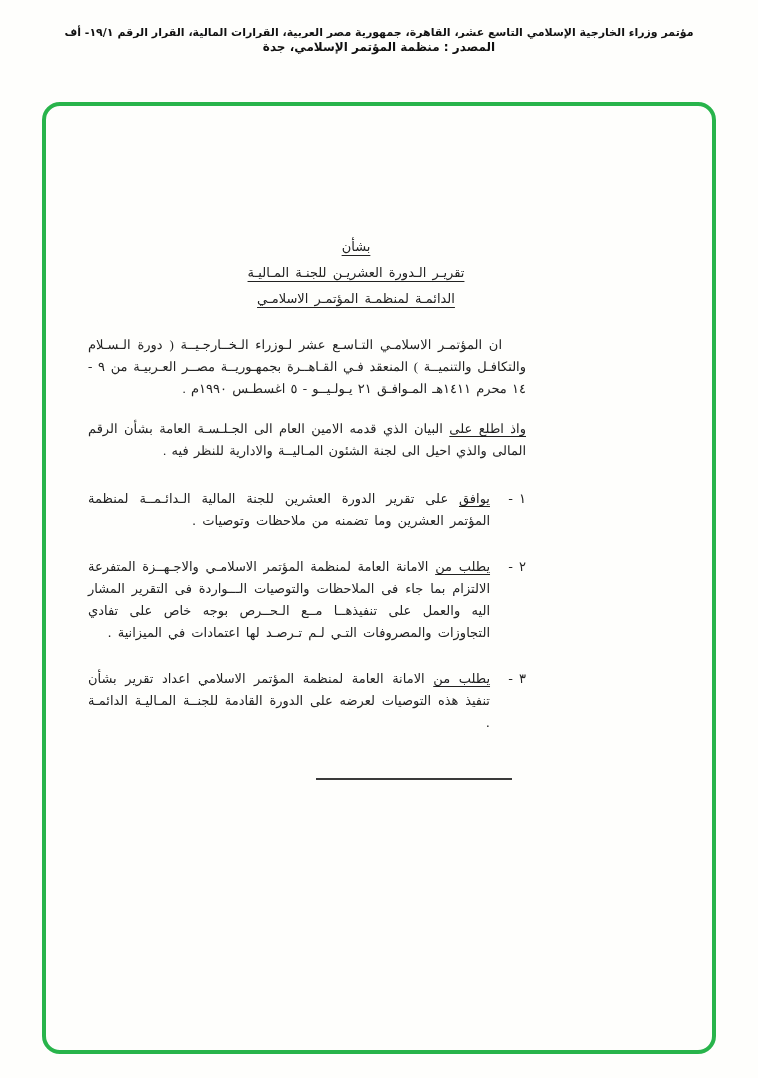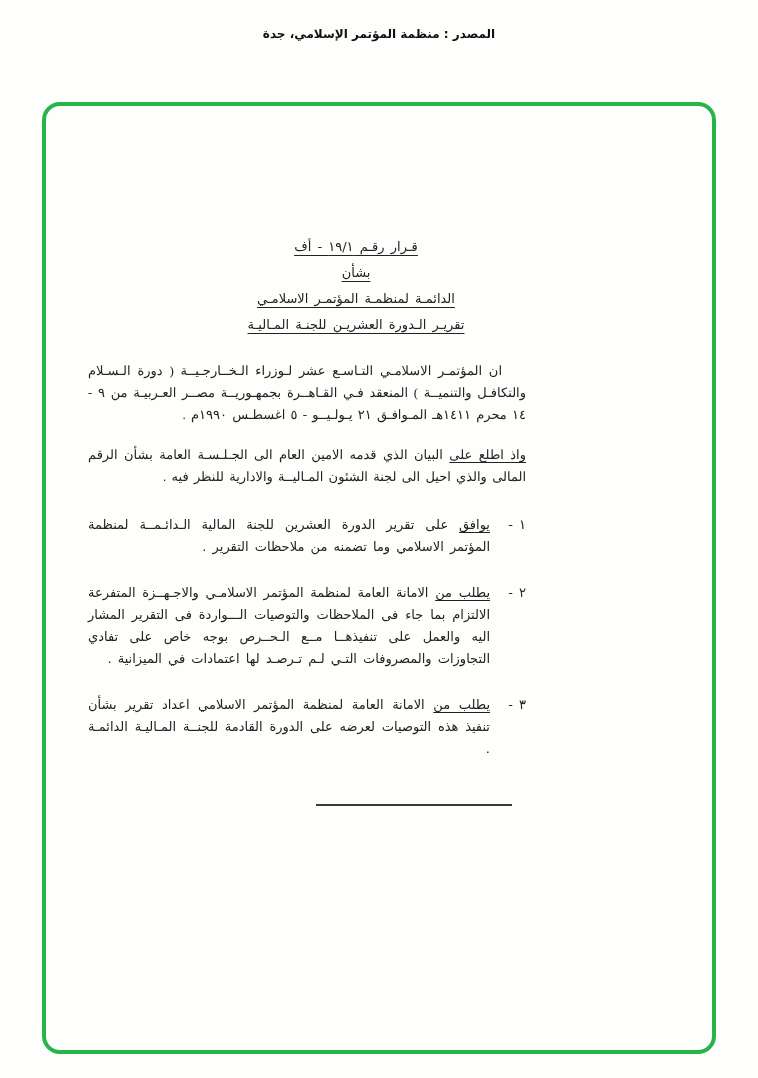--- a/index.html
+++ b/index.html
@@ -101,44 +101,44 @@
     margin: 44px 14px 0 auto; 
     height: 0;
   }
 </style>
 </head>
 <body>
 
 <div class="page">
 
   <div class="page-header">
+    <div class="h-line1">مؤتمر وزراء الخارجية الإسلامي التاسع عشر، القاهرة، جمهورية مصر العربية، القرارات المالية، القرار الرقم ١٩/١- أف</div>
     <div class="h-line2">المصدر : منظمة المؤتمر الإسلامي، جدة</div>
   </div>
 
   <div class="doc-frame" style="border-color: rgb(40, 180, 75);"></div>
 
   <div class="doc-content" style="color: rgb(34, 34, 34);">
 
     <div class="title-block">
-      <div class="title-line">قـرار رقـم ١٩/١ - أف</div>
       <div class="title-line">بشأن</div>
+      <div class="title-line">تقريـر الـدورة العشريـن للجنـة المـاليـة</div>
       <div class="title-line">الدائمـة لمنظمـة المؤتمـر الاسلامـي</div>
-      <div class="title-line">تقريـر الـدورة العشريـن للجنـة المـاليـة</div>
     </div>
 
     <p class="para indent-first"><span class="lead-underline"></span><span>ان المؤتمـر الاسلامـي التـاسـع عشر لـوزراء الـخــارجـيــة ( دورة الـسـلام والتكافـل والتنميــة ) المنعقد فـي القـاهــرة بجمهـوريــة مصــر العـربيـة من ٩ - ١٤ محرم ١٤١١هـ المـوافـق ٢١ يـولـيــو - ٥ اغسطـس ١٩٩٠م .</span></p>
 
 
     <p class="para"><span class="lead-underline">واذ اطلع على</span><span> البيان الذي قدمه الامين العام الى الجـلـسـة العامة بشأن الرقم المالى والذي احيل الى لجنة الشئون المـاليــة والادارية للنظر فيه .</span></p>
 
     <div class="items">
 
       <div class="item">
         <span class="item-number">١ -</span>
-        <span class="item-text"><span class="lead-underline">يوافق</span><span> على تقرير الدورة العشرين للجنة المالية الـدائـمــة لمنظمة المؤتمر الاسلامي وما تضمنه من ملاحظات التقرير .</span></span>
+        <span class="item-text"><span class="lead-underline">يوافق</span><span> على تقرير الدورة العشرين للجنة المالية الـدائـمــة لمنظمة المؤتمر العشرين وما تضمنه من ملاحظات وتوصيات .</span></span>
       </div>
 
       <div class="item">
         <span class="item-number">٢ -</span>
         <span class="item-text"><span class="lead-underline">يطلب من</span><span> الامانة العامة لمنظمة المؤتمر الاسلامـي والاجـهــزة المتفرعة الالتزام بما جاء فى الملاحظات والتوصيات الـــواردة فى التقرير المشار اليه والعمل على تنفيذهــا مــع الـحــرص بوجه خاص على تفادي التجاوزات والمصروفات التـي لـم تـرصـد لها اعتمادات في الميزانية .</span></span>
       </div>
 
       <div class="item">
         <span class="item-number">٣ -</span>
         <span class="item-text"><span class="lead-underline">يطلب من</span><span> الامانة العامة لمنظمة المؤتمر الاسلامي اعداد تقرير بشأن تنفيذ هذه التوصيات لعرضه على الدورة القادمة للجنــة المـاليـة الدائمـة .</span></span>

